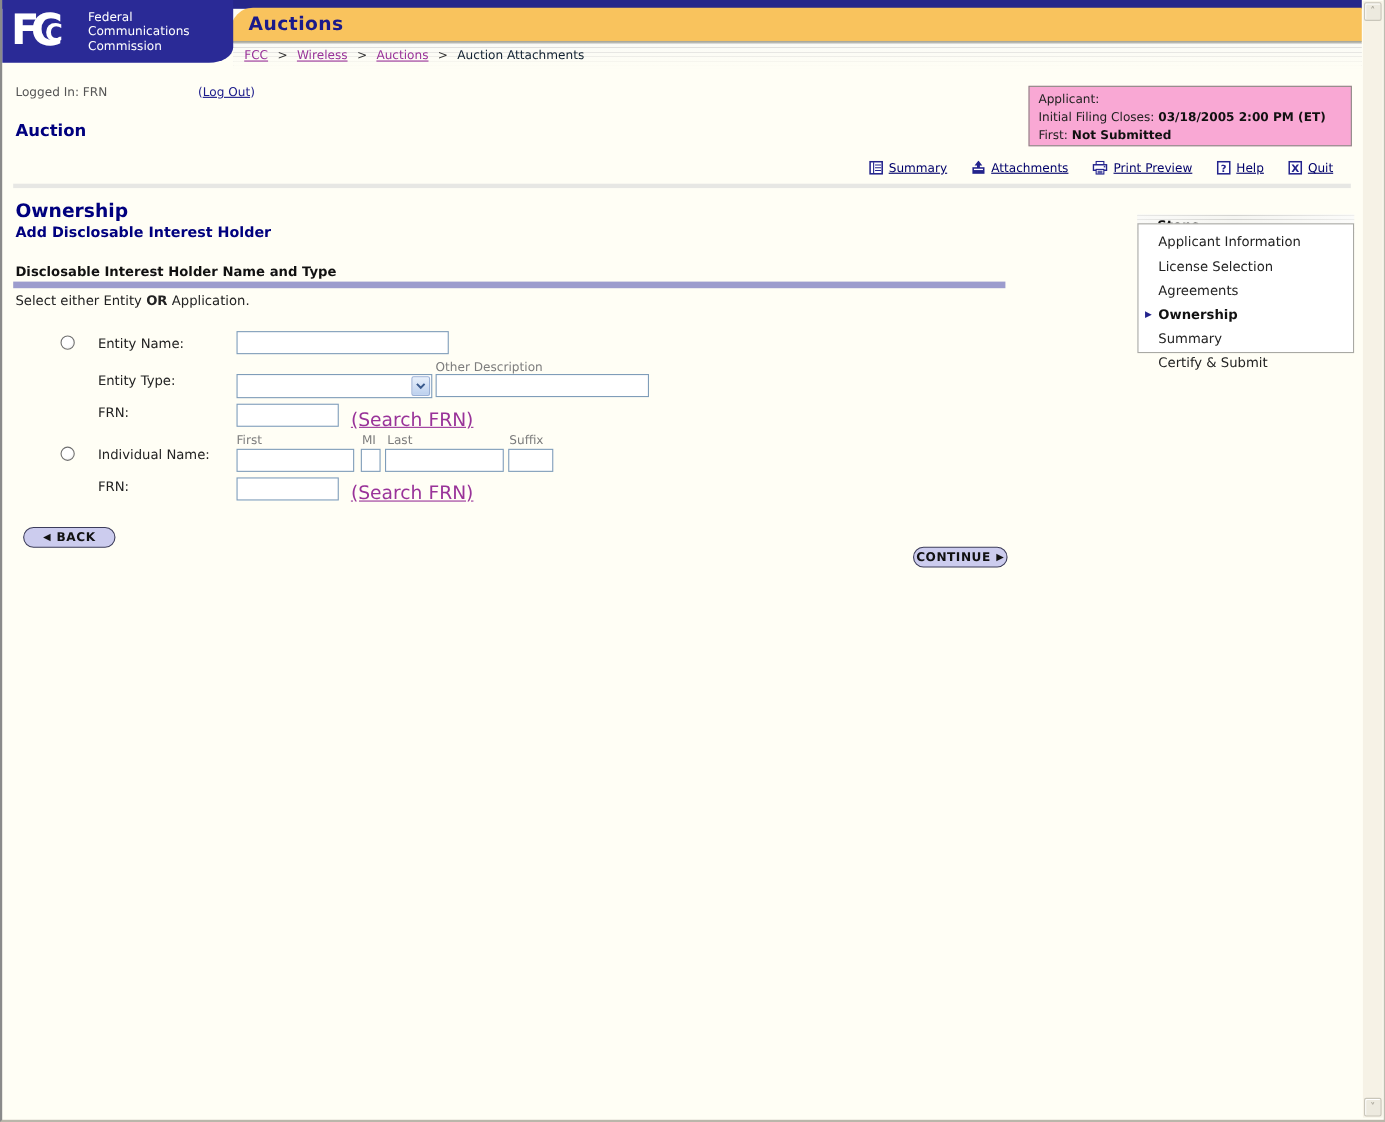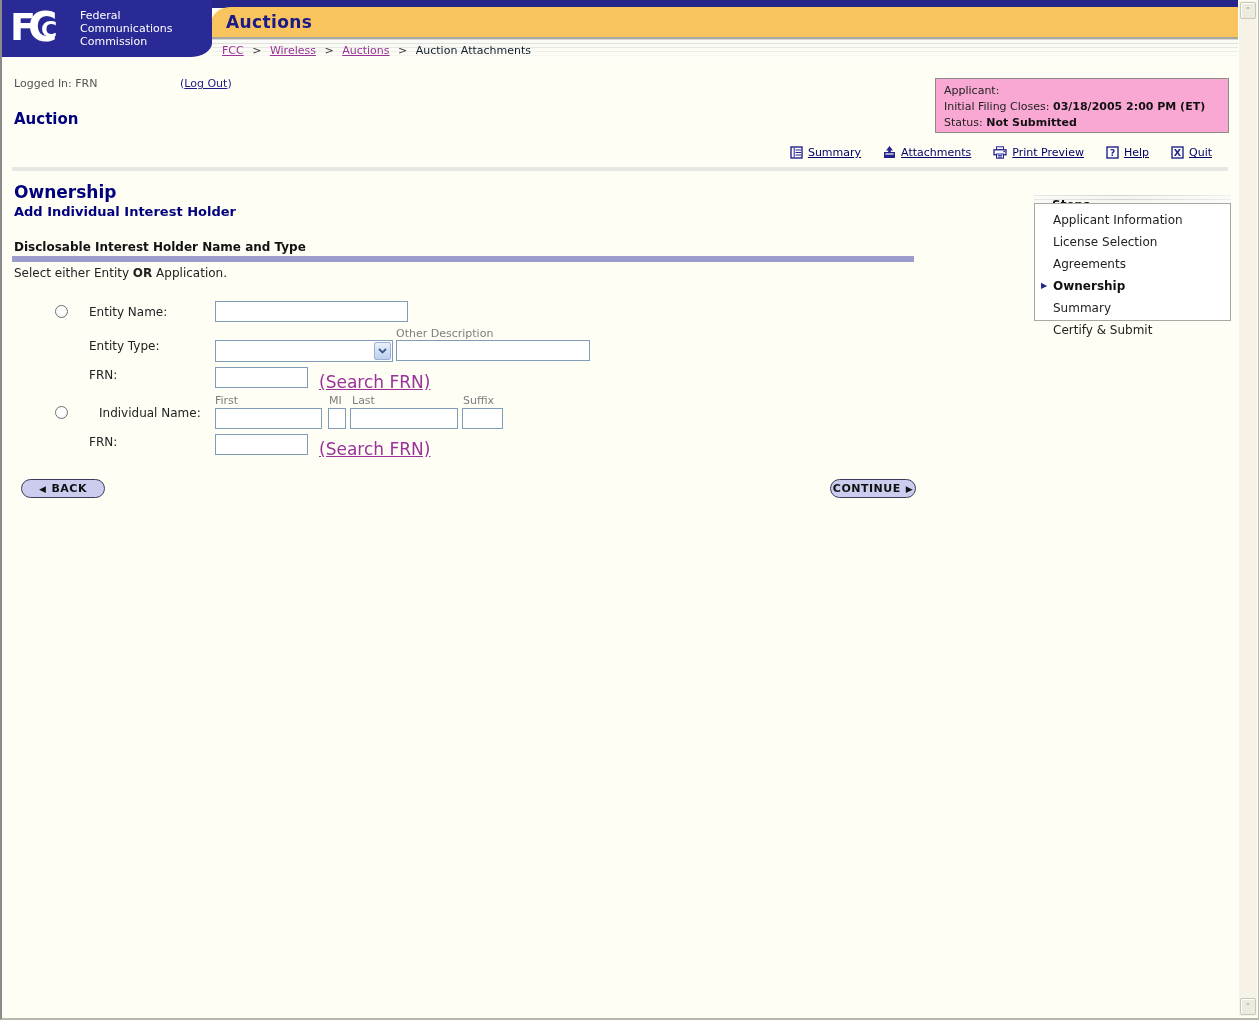--- a/index.html
+++ b/index.html
@@ -153,21 +153,21 @@
     </div>
   </div>
 
   <div class="abs session-row">Logged In: FRN</div>
   <div class="abs logout"><span>(</span><u>Log Out</u><span>)</span></div>
   <div class="abs page-title">Auction</div>
 
   <div class="abs applicant-box">
     <div>Applicant:</div>
     <div><span>Initial Filing Closes:</span> <b>03/18/2005 2:00 PM (ET)</b></div>
-    <div><span>Status:</span> <b>Not Submitted</b></div>
+    <div><span>First:</span> <b>Not Submitted</b></div>
   </div>
 
   <div class="abs toolbar">
     <a class="tb-link">
       <span class="tb-icon">
         <svg width="13" height="13" viewBox="0 0 13 13">
             <rect x="1" y="1" width="11" height="11" fill="#fff" stroke="#23238c" stroke-width="1.4"></rect>
             <line x1="4.2" y1="1.5" x2="4.2" y2="11.5" stroke="#23238c" stroke-width="1"></line>
             <line x1="5.5" y1="4" x2="11" y2="4" stroke="#23238c" stroke-width="1"></line>
             <line x1="5.5" y1="6.5" x2="11" y2="6.5" stroke="#23238c" stroke-width="1"></line>
@@ -214,21 +214,21 @@
             <rect x="1" y="1" width="11" height="11" fill="#fff" stroke="#23238c" stroke-width="1.4"></rect>
             <text x="6.5" y="10" text-anchor="middle" font-family="DejaVu Sans,sans-serif" font-size="9.5" font-weight="bold" fill="#23238c">X</text>
           </svg>
       </span>
       <span class="tb-text">Quit</span>
     </a>
   </div>
   <div class="abs toolbar-rule"></div>
 
   <div class="abs content-title">Ownership</div>
-  <div class="abs content-subtitle">Add Individual Interest Holder</div>
+  <div class="abs content-subtitle">Add Disclosable Interest Holder</div>
   <div class="abs group-heading">Disclosable Interest Holder Name and Type</div>
   <div class="abs accent-bar"></div>
   <div class="abs instruction"><span>Select either Entity </span><b>OR</b><span> Application.</span></div>
 
   <span class="abs radio" style="left:53px; top:305px;"></span>
   <div class="abs f-label" style="left:87px; top:305px;">Entity Name:</div>
   <input class="abs tbox" style="left: 213px; top: 301px; width: 193px;" value="">
 
   <div class="abs tiny-label" style="left:394px; top:327px;">Other Description</div>
   <div class="abs f-label" style="left:87px; top:339px;">Entity Type:</div>
@@ -245,35 +245,35 @@
   <div class="abs f-label" style="left:87px; top:368px;">FRN:</div>
   <input class="abs tbox" style="left: 213px; top: 367px; width: 93px;" value="">
   <a class="abs frn-link" style="left:317px; top:372px;">(Search FRN)</a>
 
   <div class="abs tiny-label" style="left:213px; top:394px;">First</div>
   <div class="abs tiny-label" style="left:327px; top:394px;">MI</div>
   <div class="abs tiny-label" style="left:350px; top:394px;">Last</div>
   <div class="abs tiny-label" style="left:461px; top:394px;">Suffix</div>
 
   <span class="abs radio" style="left:53px; top:406px;"></span>
-  <div class="abs f-label" style="left:97px; top:406px;">Individual Name:</div>
+  <div class="abs f-label" style="left:87px; top:406px;">Individual Name:</div>
   <input class="abs tbox" style="left: 213px; top: 408px; width: 107px;" value="">
   <input class="abs tbox" style="left: 326px; top: 408px; width: 18px;" value="">
   <input class="abs tbox" style="left: 348px; top: 408px; width: 108px;" value="">
   <input class="abs tbox" style="left: 460px; top: 408px; width: 41px;" value="">
 
   <div class="abs f-label" style="left:87px; top:435px;">FRN:</div>
   <input class="abs tbox" style="left: 213px; top: 434px; width: 93px;" value="">
   <a class="abs frn-link" style="left:317px; top:439px;">(Search FRN)</a>
 
   <button class="abs pill-btn" style="left:19px; top:479px; width:84px;">
     <span class="tri">◀</span>
       <span>BACK</span>
   </button>
-  <button class="abs pill-btn" style="left:828px; top:479px; width:86px;align-items:center;">
+  <button class="abs pill-btn" style="left:828px; top:497px; width:86px;align-items:center;">
     <span>CONTINUE</span>
       <span class="tri">▶</span>
   </button>
 
   <div class="abs steps-header">
     <div class="steps-title">Steps</div>
   </div>
   <div class="abs steps-body">
     <div class="step-item"><span>Applicant Information</span></div>
     <div class="step-item"><span>License Selection</span></div>

